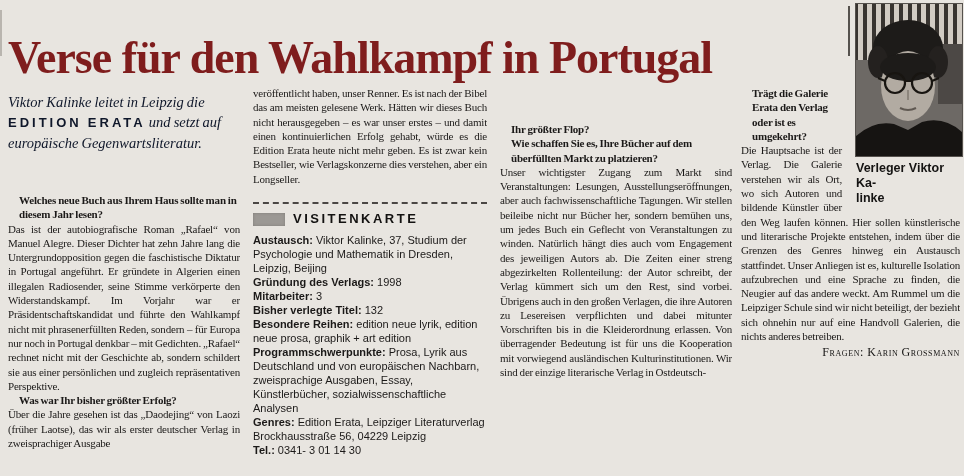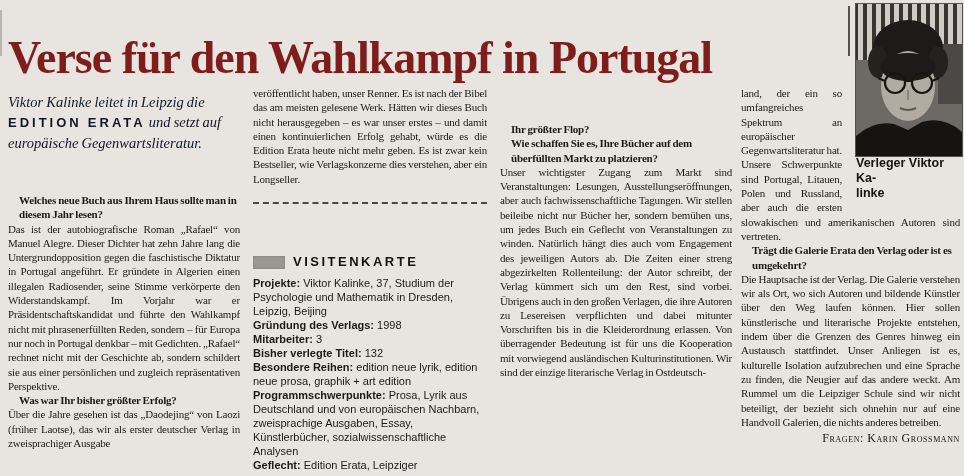--- a/index.html
+++ b/index.html
@@ -15,21 +15,21 @@
   .headline{
     position:absolute;left:8px;top:2px;width:838px;
     font-size:46px;font-weight:700;letter-spacing:-1px;line-height:1.1;
     white-space:nowrap;color:#7f1d1d;
   }
 
   
   .photo-block{position:absolute;left:856px;top:4px;width:106px;}
   .photo-frame{width:106px;height:152px;background:#6f6b67;outline:1px solid #55514d;}
   .photo-caption{
-    font-family:"Liberation Sans",sans-serif;
+    margin-top:5px;font-family:"Liberation Sans",sans-serif;
     font-weight:700;font-size:12.5px;line-height:15px;color:#141312;
   }
 
   
   .col{position:absolute;top:86px;bottom:4px;overflow:hidden;}
   .col1{left:8px;width:232px;}
   .col2{left:253px;width:234px;}
   .col3{left:500px;width:232px;margin-top:36px;}
   .col4{left:741px;width:219px;}
 
@@ -48,21 +48,21 @@
     font-style:normal;font-weight:700;letter-spacing:3px;font-size:13px;
     font-family:"Liberation Sans",sans-serif;
   }
 
   
   .vkarte{
     margin-top:16px;border-top:2px dashed #4a4744;padding-top:8px;
     font-family:"Liberation Sans",sans-serif;font-size:11px;line-height:14px;
     letter-spacing:0;word-spacing:0;text-align:left;
   }
-  .vkarte-head{display:flex;align-items:center;gap:8px;margin-bottom:7px;margin-top:43px;}
+  .vkarte-head{display:flex;align-items:center;gap:8px;margin-bottom:7px;}
   .vkarte-swatch{width:32px;height:13px;background:#9b9894;box-shadow:inset 0 0 3px #807d79;}
   .vkarte-title{font-weight:700;font-size:13px;letter-spacing:2.5px;color:#131211;}
   .vkarte p{margin:0;}
   .vkarte b{font-weight:700;}
 
   
   .photo-spacer{float:right;width:118px;height:116px;}
 
   .byline{
     text-align:right;font-variant:small-caps;letter-spacing:0.6px;
@@ -122,37 +122,36 @@
 </div>
 
 <div class="col col2 body-text">
   <p class="a">veröffentlicht haben, unser Renner. Es ist nach der Bibel das am meisten gelesene Werk. Hätten wir dieses Buch nicht herausgegeben – es war unser erstes – und damit einen kontinuierlichen Erfolg gehabt, würde es die Edition Erata heute nicht mehr geben. Es ist zwar kein Bestseller, wie Verlagskonzerne dies verstehen, aber ein Longseller.</p>
 
   <div class="vkarte">
     <div class="vkarte-head">
       <span class="vkarte-swatch"></span>
       <span class="vkarte-title">VISITENKARTE</span>
     </div>
-    <p><b>Projekte:</b><span> Viktor Kalinke, 37, Studium der Psychologie und Mathematik in Dresden, Leipzig, Beijing</span></p>
+    <p><b>Austausch:</b><span> Viktor Kalinke, 37, Studium der Psychologie und Mathematik in Dresden, Leipzig, Beijing</span></p>
     <p><b>Gründung des Verlags:</b><span> 1998</span></p>
     <p><b>Mitarbeiter:</b><span> 3</span></p>
     <p><b>Bisher verlegte Titel:</b><span> 132</span></p>
     <p><b>Besondere Reihen:</b><span> edition neue lyrik, edition neue prosa, graphik + art edition</span></p>
     <p><b>Programmschwerpunkte:</b><span> Prosa, Lyrik aus Deutschland und von europäischen Nachbarn, zweisprachige Ausgaben, Essay, Künstlerbücher, sozialwissenschaftliche Analysen</span></p>
-    <p><b>Geflecht:</b><span> Edition Erata, Leipziger Literaturverlag Brockhausstraße 56, 04229 Leipzig</span></p>
+    <p><b>Genres:</b><span> Edition Erata, Leipziger Literaturverlag Brockhausstraße 56, 04229 Leipzig</span></p>
     <p><b>Tel.:</b><span> 0341- 3 01 14 30</span></p>
     <p></p>
   </div>
 </div>
 
 <div class="col col3 body-text">
   <p class="q">Ihr größter Flop?</p>
   <p class="q">Wie schaffen Sie es, Ihre Bücher auf dem überfüllten Markt zu platzieren?</p>
   <p class="a">Unser wichtigster Zugang zum Markt sind Veranstaltungen: Lesungen, Ausstellungseröffnungen, aber auch fachwissenschaftliche Tagungen. Wir stellen beileibe nicht nur Bücher her, sondern bemühen uns, um jedes Buch ein Geflecht von Veranstaltungen zu winden. Natürlich hängt dies auch vom Engagement des jeweiligen Autors ab. Die Zeiten einer streng abgezirkelten Rollenteilung: der Autor schreibt, der Verlag kümmert sich um den Rest, sind vorbei. Übrigens auch in den großen Verlagen, die ihre Autoren zu Lesereisen verpflichten und dabei mitunter Vorschriften bis in die Kleiderordnung erlassen. Von überragender Bedeutung ist für uns die Kooperation mit vorwiegend ausländischen Kulturinstitutionen. Wir sind der einzige literarische Verlag in Ostdeutsch-</p>
 </div>
 
 <div class="col col4 body-text">
   <div class="photo-spacer"></div>
-  <p class="a">land, der ein so umfangreiches Spektrum an europäischer Gegenwartsliteratur hat. Unsere Schwerpunkte sind Portugal, Litauen, Polen und Russland, aber auch die ersten slowakischen und amerikanischen Autoren sind vertreten.</p>
   <p class="q">Trägt die Galerie Erata den Verlag oder ist es umgekehrt?</p>
   <p class="a">Die Hauptsache ist der Verlag. Die Galerie verstehen wir als Ort, wo sich Autoren und bildende Künstler über den Weg laufen können. Hier sollen künstlerische und literarische Projekte entstehen, indem über die Grenzen des Genres hinweg ein Austausch stattfindet. Unser Anliegen ist es, kulturelle Isolation aufzubrechen und eine Sprache zu finden, die Neugier auf das andere weckt. Am Rummel um die Leipziger Schule sind wir nicht beteiligt, der bezieht sich ohnehin nur auf eine Handvoll Galerien, die nichts anderes betreiben.</p>
   <p class="byline">Fragen: Karin Grossmann</p>
 </div>
 
 </body></html>

